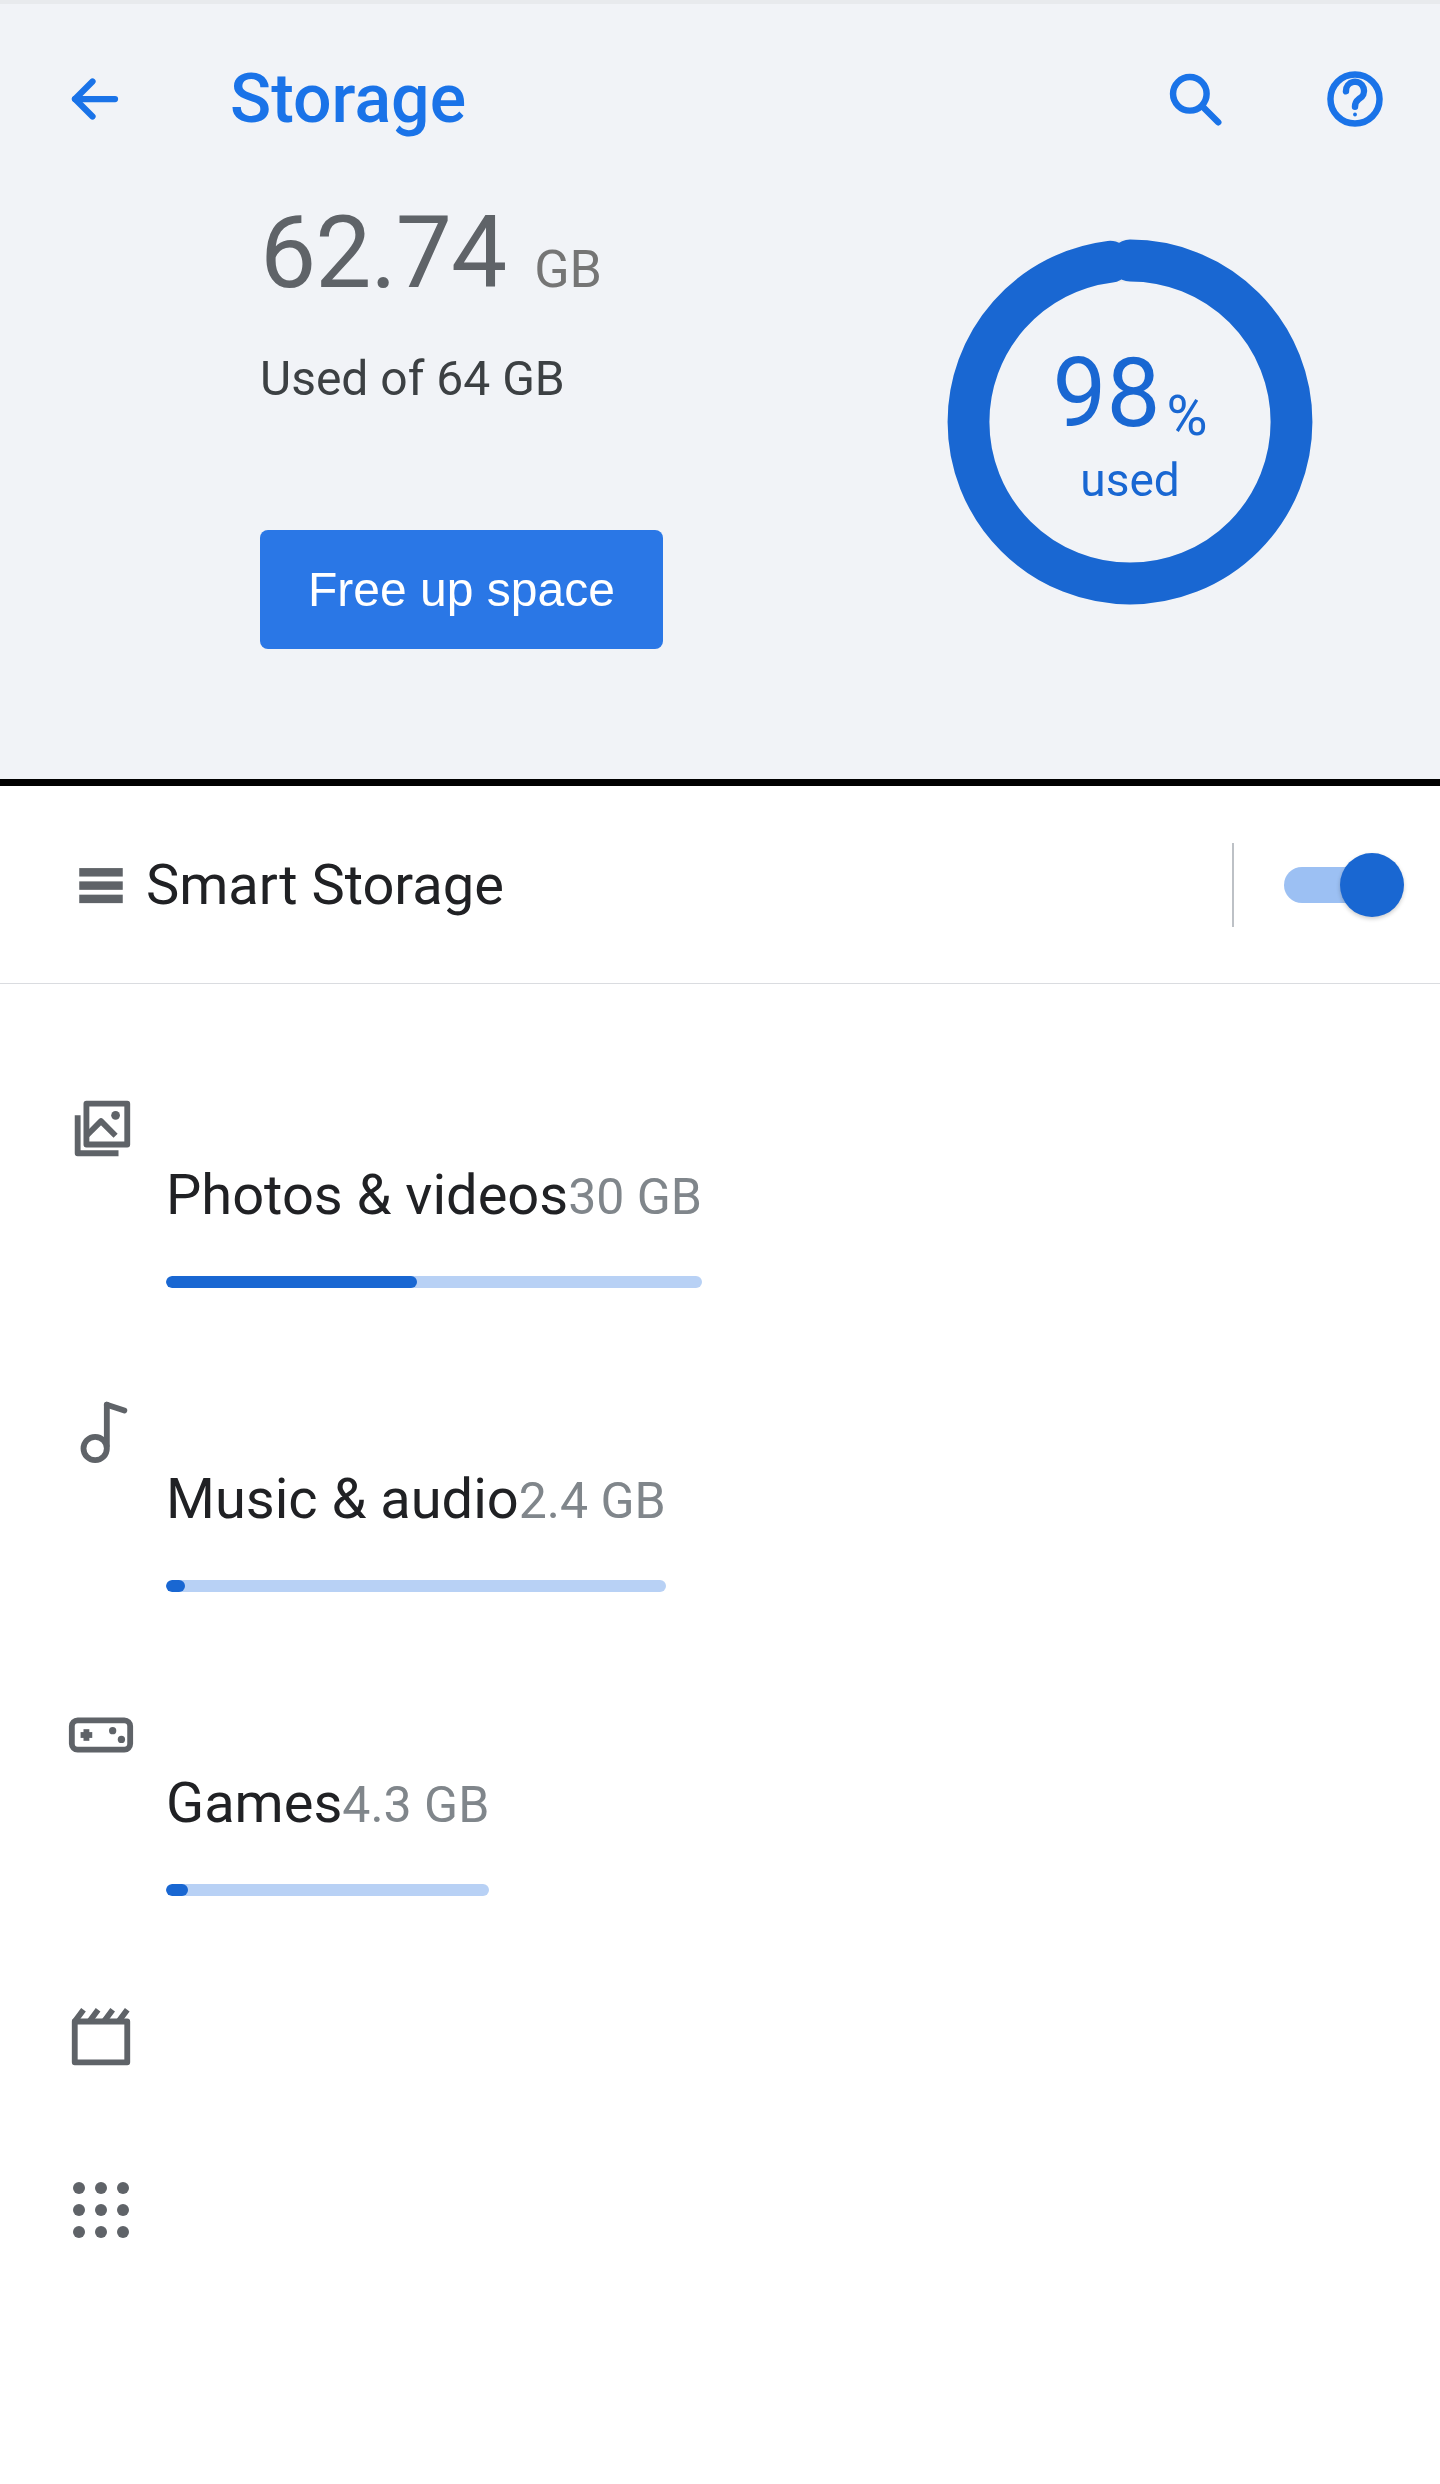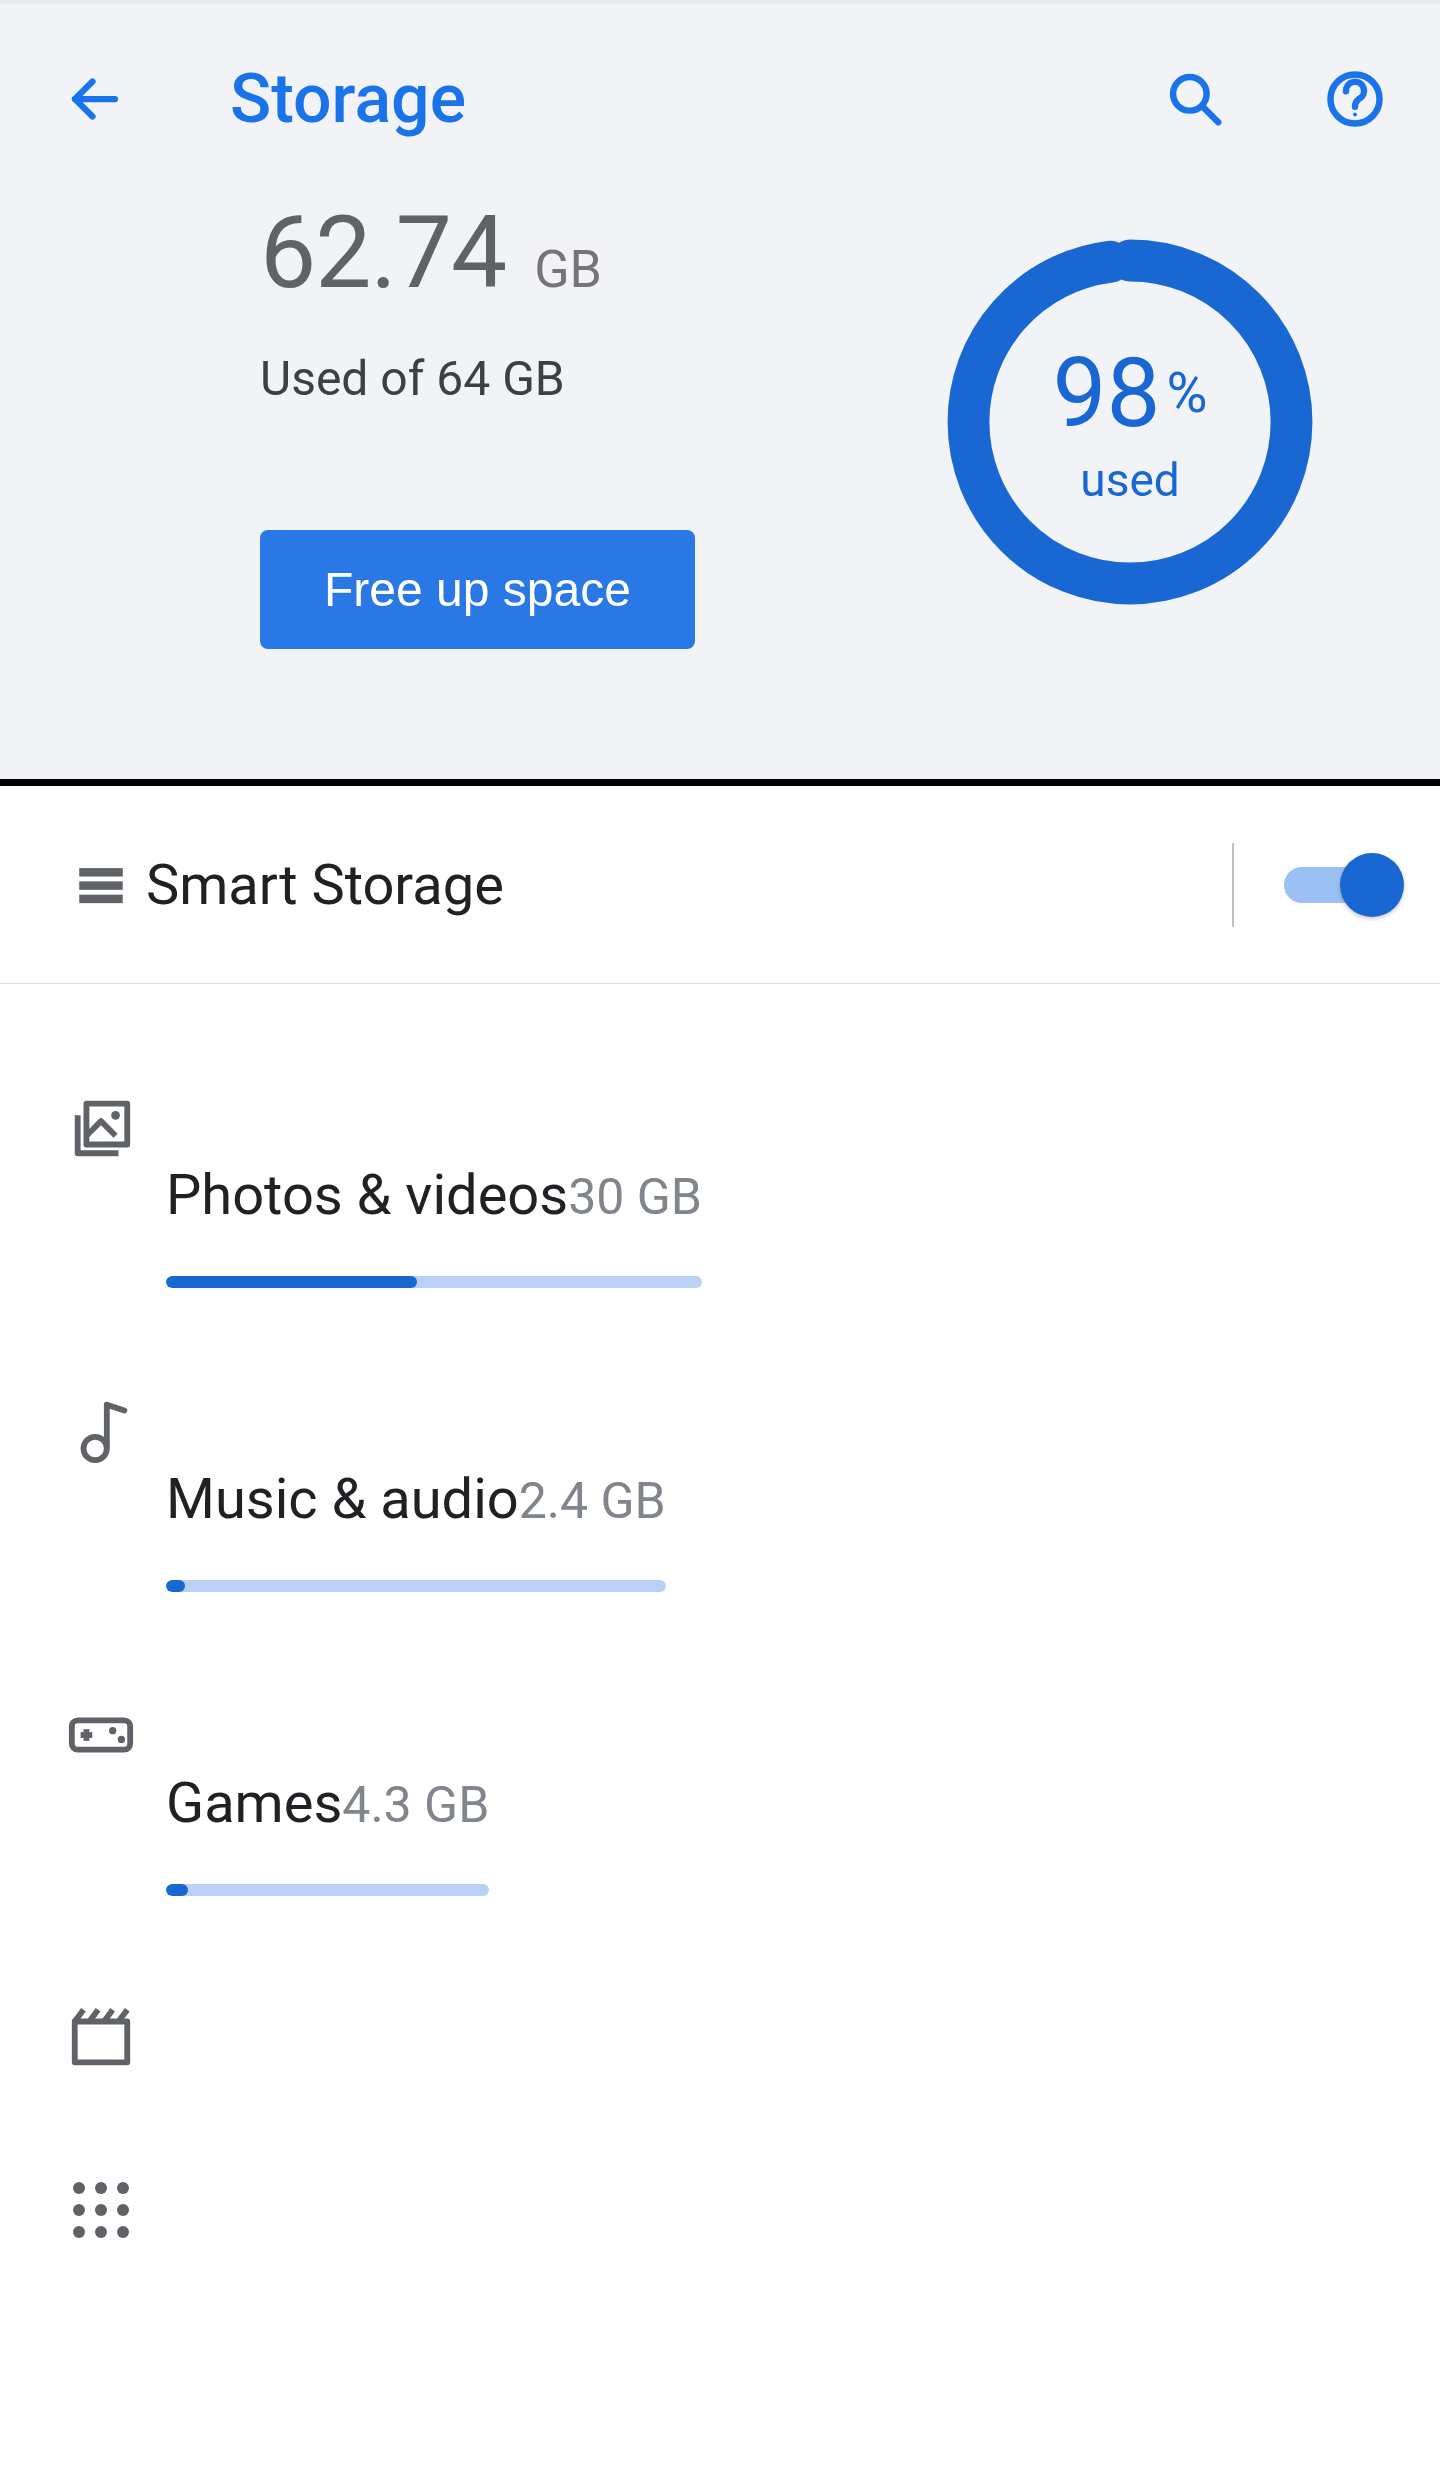--- a/index.html
+++ b/index.html
@@ -57,35 +57,35 @@
   .used-unit { font-size: 52px; font-weight: 400; color: #757575; }
   .used-of { font-size: 48px; color: var(--text-darker); margin-top: 16px; }
   .free-btn {
     margin-top: 100px;
     align-self: flex-start;
     background: #2a77e6;
     color: #fff;
     border: none;
     border-radius: 8px;
     font-size: 48px;
-    padding: 32px 64px;
+    padding: 32px 48px;
     cursor: pointer;
     font-weight: 400;
   }
 
   .ring-wrap { width: 380px; height: 380px; position: relative; }
   .ring-wrap svg { width: 100%; height: 100%; transform: rotate(-90deg); }
   .ring-bg { stroke: #e8eaed; stroke-width: 22; fill: none; }
   .ring-fg { stroke: var(--blue-strong); stroke-width: 22; fill: none; stroke-linecap: round; }
   .ring-label {
     position: absolute; inset: 0;
     display: flex; flex-direction: column; align-items: center; justify-content: center;
     color: var(--blue-strong);
   }
-  .ring-pct { display: flex; align-items: center; gap: 6px; }
+  .ring-pct { display: flex; align-items: flex-end; gap: 6px; }
   .ring-num { font-size: 96px; font-weight: 400; }
   .ring-sym { font-size: 56px; }
   .ring-sub { font-size: 46px; margin-top: 4px; }
 
   .smart-row {
     display: flex;
     align-items: center;
     height: 198px;
     border-bottom: 1px solid #dadce0;
     background: #fff;

